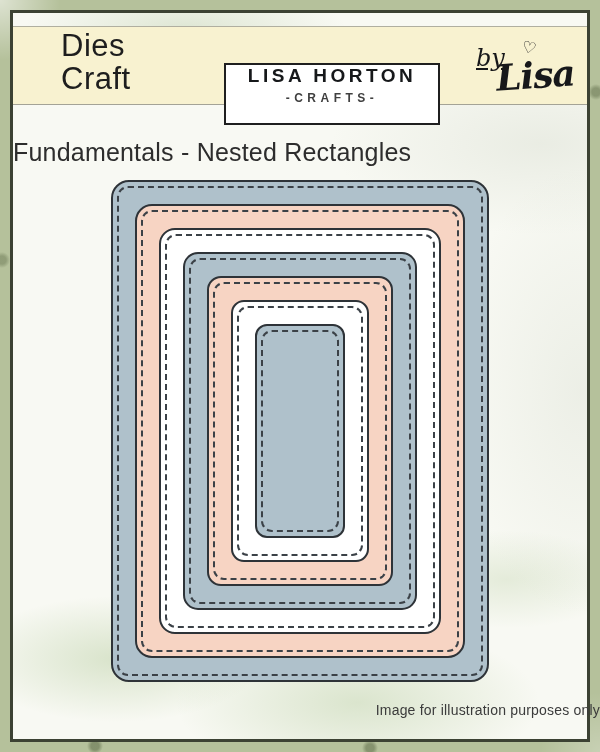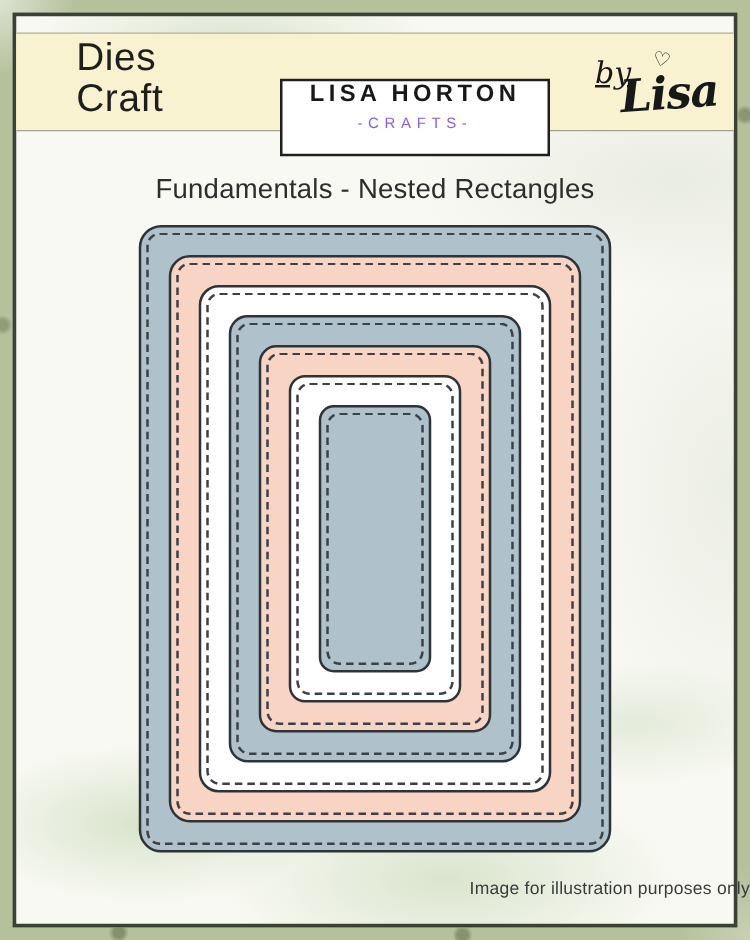--- a/index.html
+++ b/index.html
@@ -47,35 +47,35 @@
   }
 
   .logo-box {
     position:absolute; left:192px; top:63px; width:216px; height:62px;
     background:#ffffff; border:2px solid #1f1f1f;
     display:flex; flex-direction:column; align-items:center; justify-content:flex-start;
     z-index:3;
     margin-left:32px;
   }
   .brand-main  { font-size:19px; font-weight:bold; letter-spacing:3.5px; color:#16181a; white-space:nowrap; }
-  .brand-sub   { font-size:12px; font-weight:400; letter-spacing:4.5px; color:#8b5cf6; margin-top:4px; white-space:nowrap; }
+  .brand-sub   { font-size:12px; font-weight:700; letter-spacing:4.5px; color:#404040; margin-top:4px; white-space:nowrap; }
 
   
   .by-lisa { position:absolute; left:470px; top:38px; width:110px; height:62px; color:#17181a; z-index:3; }
   .by-word  { position:absolute; left:6px; top:6px; font-family:"DejaVu Serif", serif; font-style:italic; font-size:24px;text-decoration:underline; }
   .lisa-name {
     position:absolute; left:26px; top:16px;
     font-family:"DejaVu Serif", serif; font-style:italic; font-weight:bold;
     font-size:36px; transform:rotate(-4deg); letter-spacing:-1px;
   }
   .lisa-heart { position:absolute; left:52px; top:0px; font-size:16px; transform:rotate(12deg); }
 
   .product-title {
     position:absolute; left:13px; right:13px; top:138px;
-    text-align:center; font-size:22px; color:#2d2d2d; letter-spacing:.2px;
+    font-size:25px; color:#2d2d2d; letter-spacing:.2px;
   }
 
   
   .die-area { position:absolute; left:111px; top:180px; }
   .die {
     position:relative;
     border:2px solid #2e3338;
     padding:22px;
   }
   .die-1 { width:378px; height:502px; }

